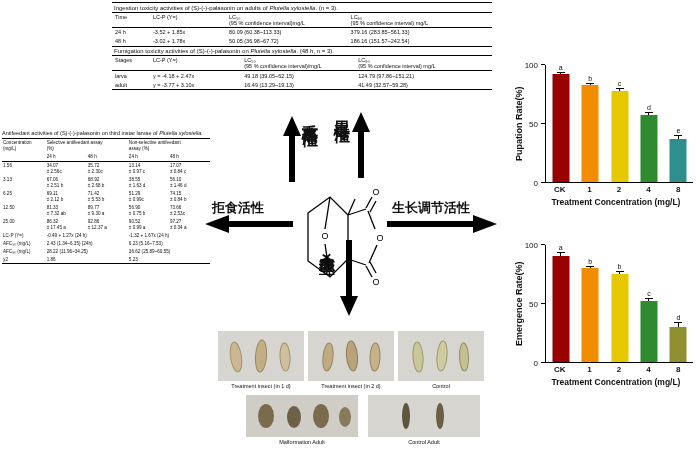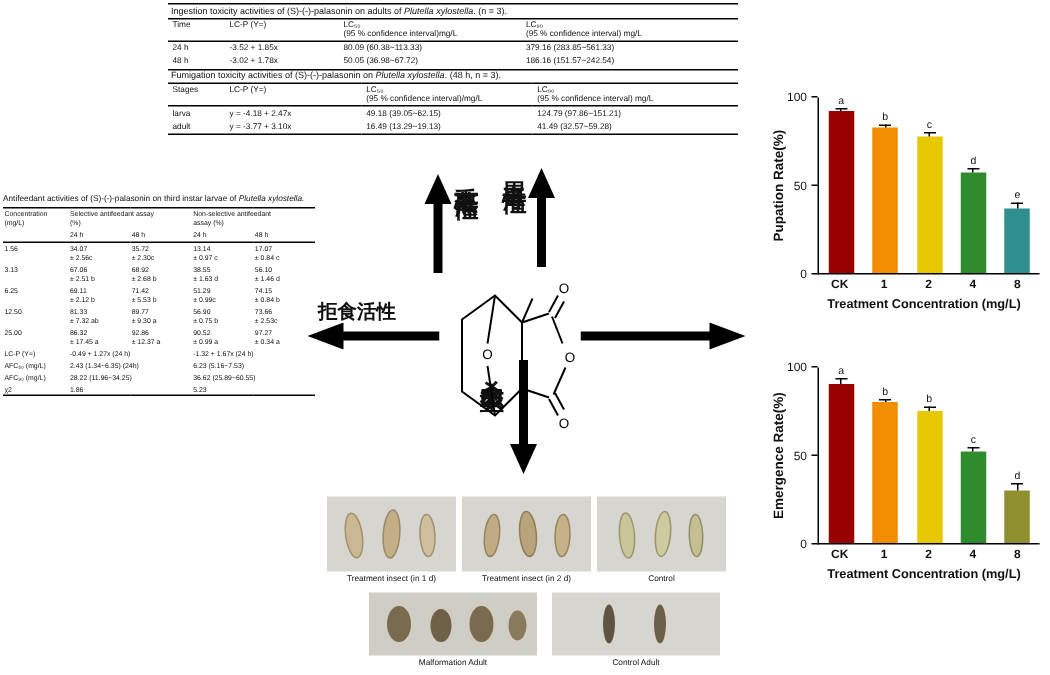--- a/index.html
+++ b/index.html
@@ -237,20 +237,21 @@
   <div class="vlabel" style="left:331px; top:108px;">胃毒活性</div>
   <svg class="arrow" style="left:352px; top:112px;" width="18" height="66">
     <polygon points="6,66 6,20 0,20 9,0 18,20 12,20 12,66" fill="#000"></polygon>
   </svg>
 
   <div class="hlabel" style="left:212px; top:199px;">拒食活性</div>
   <svg class="arrow" style="left:205px; top:215px;" width="88" height="18">
     <polygon points="88,6 24,6 24,0 0,9 24,18 24,12 88,12" fill="#000"></polygon>
   </svg>
 
+  <div class="hlabel" style="left:392px; top:199px;">生长调节活性</div>
   <svg class="arrow" style="left:387px; top:215px;" width="110" height="18">
     <polygon points="0,6 86,6 86,0 110,9 86,18 86,12 0,12" fill="#000"></polygon>
   </svg>
 
   <div class="vlabel" style="left:316px; top:240px;">杀虫表型</div>
   <svg class="arrow" style="left:340px; top:240px;" width="18" height="76">
     <polygon points="6,0 6,56 0,56 9,76 18,56 12,56 12,0" fill="#000"></polygon>
   </svg>
 
   <svg class="mol" width="100" height="108" viewBox="0 0 100 108">

